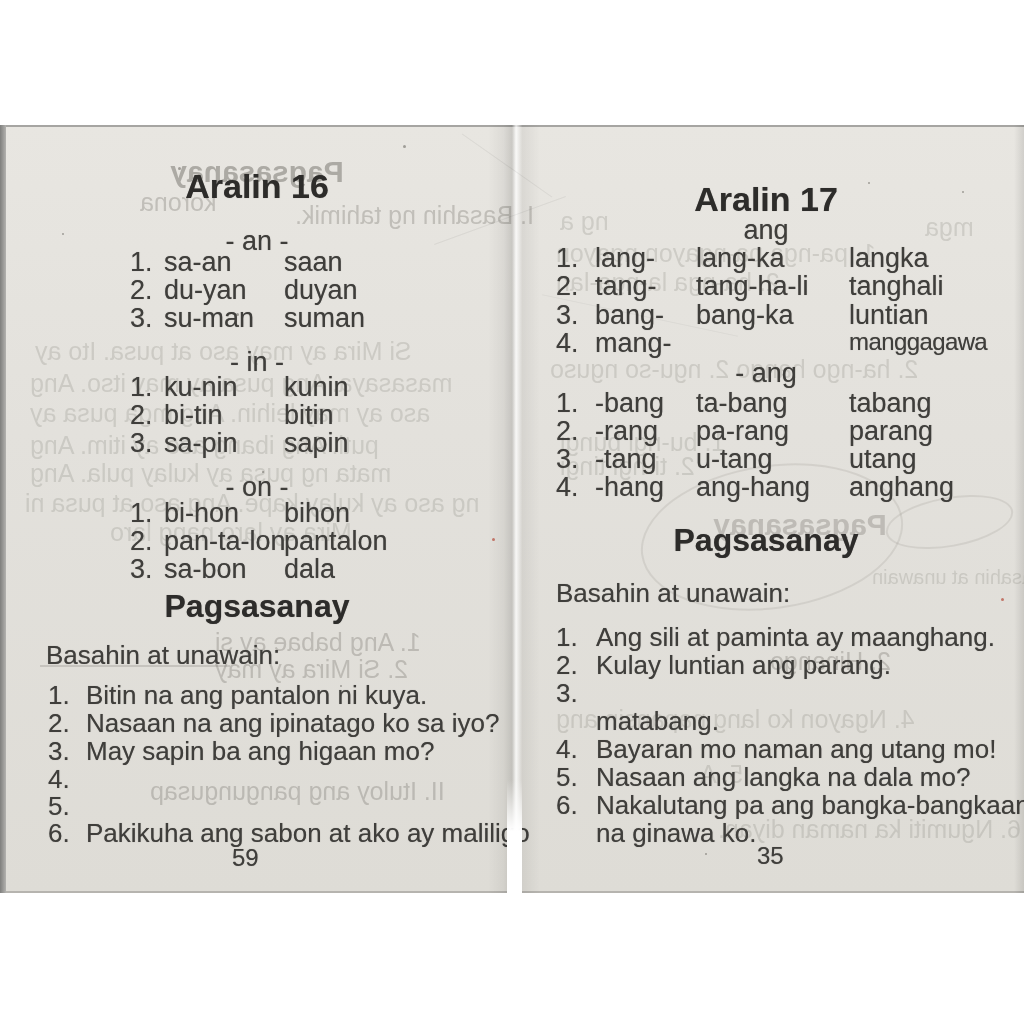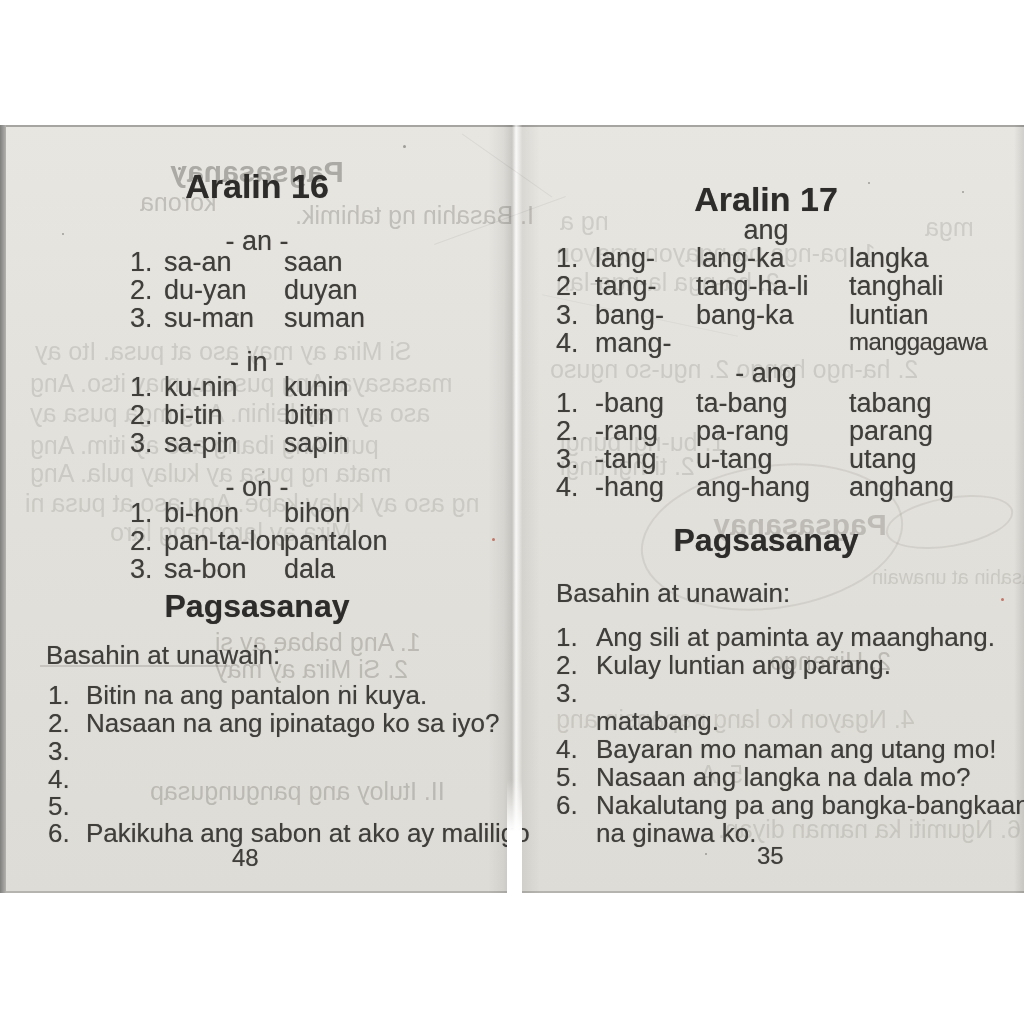--- a/index.html
+++ b/index.html
@@ -136,33 +136,34 @@
       <div class="row" style="top:555px">
         <span class="t sLn">1.</span>
         <span class="t sLt">Bitin na ang pantalon ni kuya.</span>
       </div>
       <div class="row" style="top:583px">
         <span class="t sLn">2.</span>
         <span class="t sLt">Nasaan na ang ipinatago ko sa iyo?</span>
       </div>
       <div class="row" style="top:611px">
         <span class="t sLn">3.</span>
+        <span class="t sLt">May sapin ba ang higaan mo?</span>
       </div>
       <div class="row" style="top:639px">
         <span class="t sLn">4.</span>
       </div>
       <div class="row" style="top:666px">
         <span class="t sLn">5.</span>
       </div>
       <div class="row" style="top:693px">
         <span class="t sLn">6.</span>
         <span class="t sLt">Pakikuha ang sabon at ako ay maliligo</span>
       </div>
 
-      <div class="t f24" style="top:719px;left:232px">48</div>
+      <div class="t f24" style="top:719px;left:232px">59</div>
     </div>
 
     <div>
 
       <div class="g gl" style="top:82px;left:560px">ng a</div>
       <div class="g gl" style="top:88px;left:925px">mga</div>
       <div class="g gl" style="top:114px;left:556px">1.  pa-nga   pa-ngayon   ngayon</div>
       <div class="g gl" style="top:143px;left:556px">2.  ha-nga   la-nga-lan</div>
       <div class="g gl" style="top:230px;left:550px">2.  ha-ngo   hango    2.  ngu-so   nguso</div>
       <div class="g gl" style="top:303px;left:560px">1.  bu-ngi   bungi</div>

